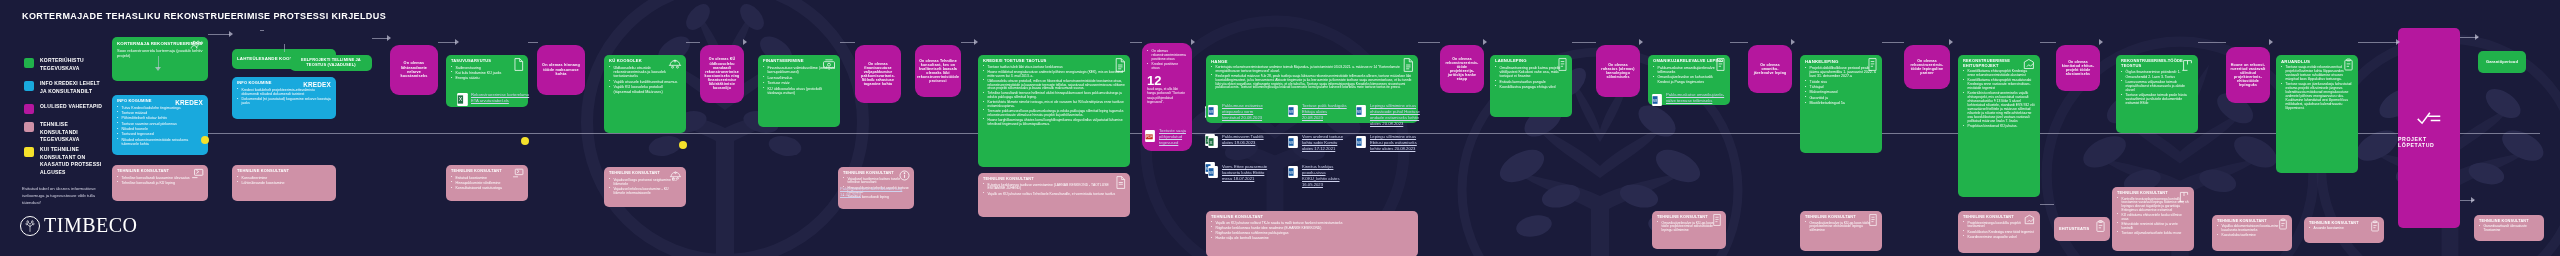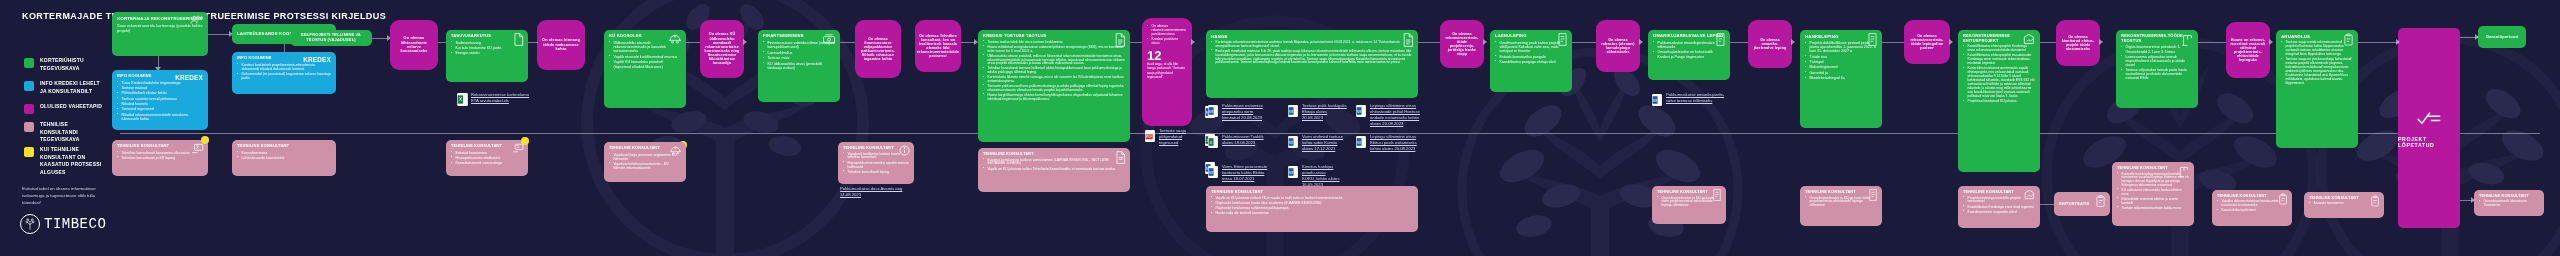--- a/index.html
+++ b/index.html
@@ -16,21 +16,21 @@
   .tree-wm svg { display:block; }
 
   
   .rail { position:absolute; background:#c9c9dd; opacity:.55; }
   .rail.h { height:1.4px; }
   .rail.v { width:1.4px; }
   .arrow { position:absolute; width:0;height:0; border-top:3px solid transparent; border-bottom:3px solid transparent; border-left:4px solid #c9c9dd; opacity:.7; }
   .arrow.down { border-left:3px solid transparent;border-right:3px solid transparent;border-top:4px solid #c9c9dd;border-bottom:none; }
 
   
-  .node { position:absolute; border-radius:5px; padding:4px 5px; line-height:1.16; overflow:hidden; }
+  .node { position:absolute; border-radius:5px; padding:4px 5px; line-height:1.16; overflow:hidden;margin-top:25px; }
   .node .ttl { font-weight:bold; letter-spacing:.15px; display:block; }
   .node ul { list-style:none; margin-top:2px; }
   .node li { position:relative; padding-left:4.5px; margin-bottom:1.2px; }
   .node li:before { content:"•"; position:absolute; left:0; top:-0.5px; }
   .node .sub { display:block; margin-top:3px; }
 
   .n-green  { background:#21b24b; color:#fff; }
   .n-blue   { background:#19a9dd; color:#fff; }
   .n-mag    { background:#b5179e; color:#fff; border-radius:9px; text-align:center; display:flex; align-items:center; justify-content:center; }
   .n-mag .ttl{ font-weight:600; }
@@ -46,21 +46,21 @@
   
   .legend-title { position:absolute; left:22px; top:10px; font-weight:bold; font-size:9px; line-height:1.55; letter-spacing:.4px; }
   .lg-row { position:absolute; display:flex; align-items:flex-start; gap:6px; }
   .lg-sw { width:10px;height:10px;border-radius:2px; flex:none; margin-top:.5px;}
   .lg-tx { font-size:5px; font-weight:bold; line-height:1.5; letter-spacing:.2px; max-width:64px;}
   .note { position:absolute; left:22px; top:186px; width:82px; font-size:4.4px; line-height:1.55; color:#d6d6e6; }
 
   
   .logo { position:absolute; left:20px; top:214px; display:flex; align-items:center; gap:4px; }
   .logo .mark { width:20px;height:20px;border-radius:50%; border:1.2px solid #fff; display:flex;align-items:center;justify-content:center; }
-  .logo .wm { font-size:14px; letter-spacing:.5px; font-family:Liberation Mono, monospace; }
+  .logo .wm { font-size:20px; letter-spacing:.5px; font-family:Liberation Serif, serif; }
 
   
   .kredex { font-weight:bold; letter-spacing:.2px; }
 
   
   .att { position:absolute; display:flex; gap:3px; align-items:flex-start; }
   .att .fi { width:11px;height:13px; flex:none; position:relative; }
   .att .lbl { font-size:4.2px; line-height:1.45; text-decoration:underline; color:#cfd3ee; max-width:60px; }
 
   .big-num { font-size:13px; font-weight:bold; line-height:1; }

